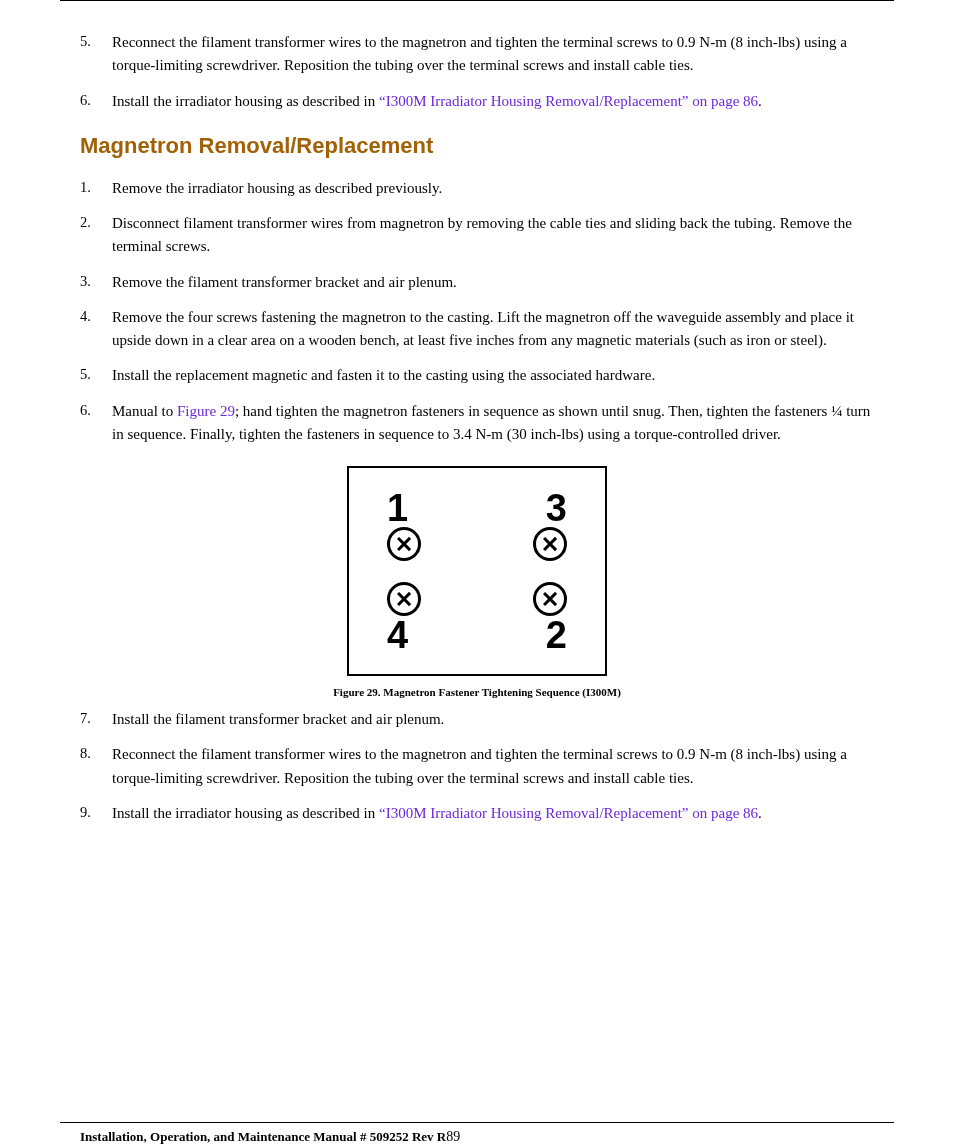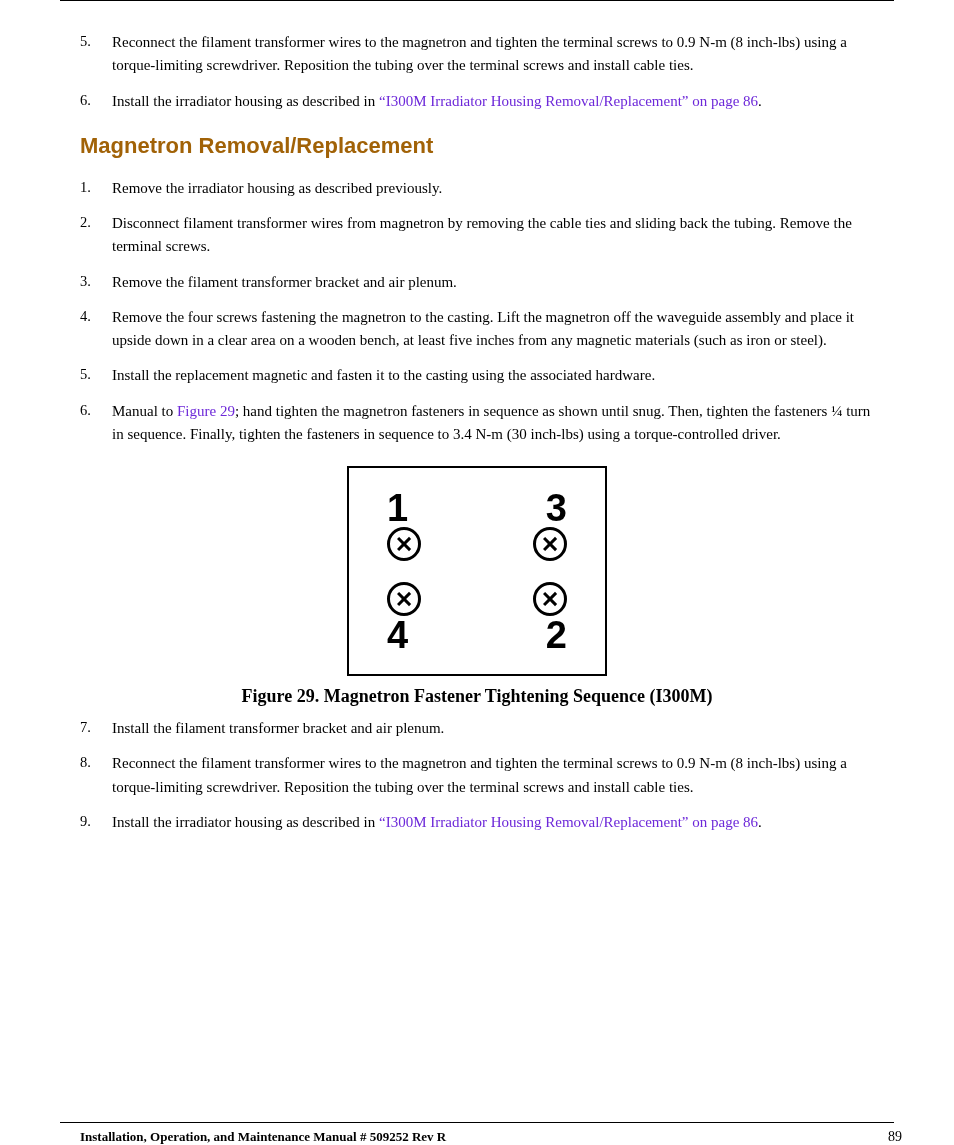--- a/index.html
+++ b/index.html
@@ -85,33 +85,32 @@
     .cell-top-right { grid-column: 2; grid-row: 1; align-items: flex-end; padding-right: 18px; }
     .cell-bottom-left { grid-column: 1; grid-row: 2; align-items: flex-start; padding-left: 18px; }
     .cell-bottom-right { grid-column: 2; grid-row: 2; align-items: flex-end; padding-right: 18px; }
     .seq-number {
       font-size: 38px;
       font-weight: 900;
       line-height: 1;
       font-family: Arial, sans-serif;
     }
     .figure-caption {
-      font-size: 18px;
+      font-size: 11px;
       font-weight: bold;
       text-align: center;
       margin-top: 10px;
     }
     .footer-rule {
       border: none;
       border-top: 1px solid #000;
       margin: 10px 60px 0 60px;
     }
     .footer {
       display: flex;
-      justify-content: space-between;
       align-items: center;
       padding: 6px 52px 0 80px;
       font-size: 13px;
     }
     .footer-title {
       font-weight: bold;
     }
     .footer-page {
       font-size: 14px;
     }

